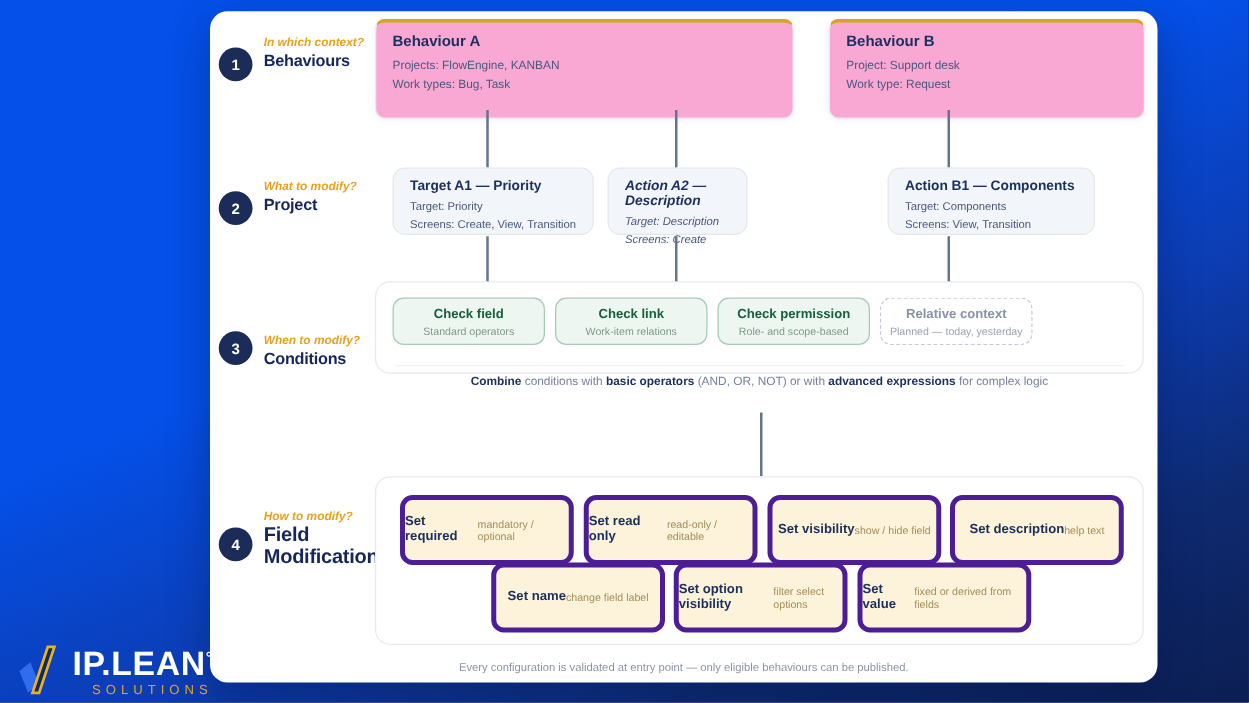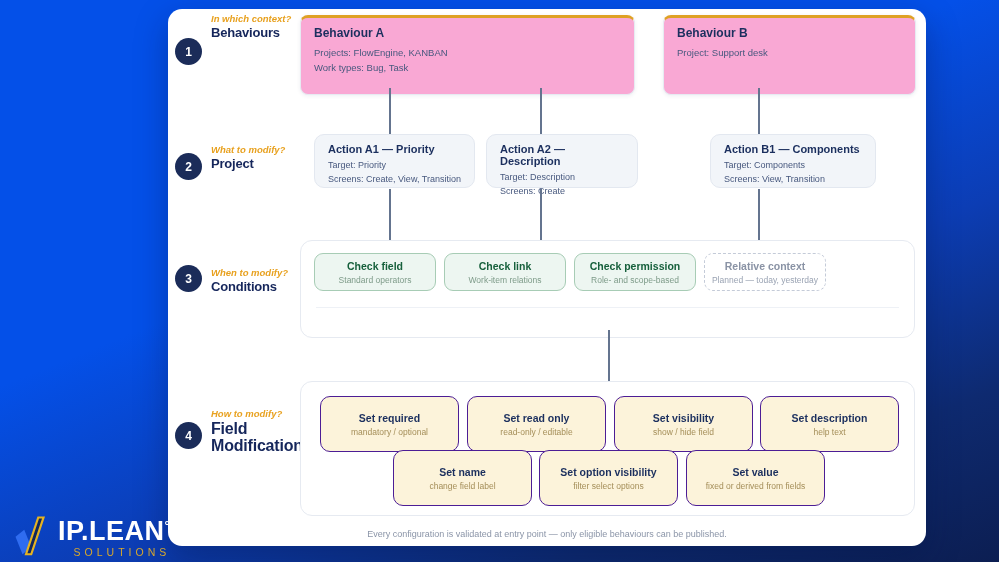--- a/index.html
+++ b/index.html
@@ -55,75 +55,76 @@
   .chip-dashed .chip-t{color:#8a93a5;}
   .chip-dashed .chip-s{color:#9aa3b3;}
   .chip-t{font-weight:bold;font-size:10.5px;margin-bottom:3px;}
   .chip-s{font-size:8.5px;}
   .divider{position:absolute;left:15px;right:15px;top:66px;height:1px;background:#eef1f6;}
   .note{position:absolute;left:0;right:0;top:74px;text-align:center;font-size:9.5px;color:#75819c;}
   .note b{color:#1b2f5e;}
   
   .fcard{
     position:absolute;width:139px;height:56px;background:#fcf3da;
-    border:1px solid #4c1d95;border-radius:10px;box-sizing:border-box;
-    display:flex;flex-direction:column;align-items:center;justify-content:center;
+    border:4px solid #4c1d95;border-radius:10px;box-sizing:border-box;
+    display:flex;flex-direction:row;align-items:center;justify-content:center;
   }
   .fcard .f-t{font-weight:bold;font-size:10.5px;color:#1b2f5e;margin-bottom:3px;}
   .fcard .f-s{font-size:8.5px;color:#a48e59;}
   .footer-note{position:absolute;left:0;right:0;bottom:7px;text-align:center;font-size:9px;color:#8b95a8;}
   
   .brand{position:absolute;left:12px;top:512px;display:flex;align-items:flex-end;gap:4px;}
   .brand-text{display:flex;flex-direction:column;align-items:flex-end;}
   .brand-name{color:#ffffff;font-weight:bold;font-size:27px;line-height:1;letter-spacing:0.5px;}
   .brand-deg{font-size:13px;vertical-align:super;}
   .brand-sub{color:#d9a82b;font-size:10.5px;letter-spacing:4px;margin-top:1px;}
 </style>
 </head>
 <body>
 
 <div class="stage">
   <div class="panel">
 
     <div class="num-circle" style="left:7px;top:29px;">
         <span>1</span>
       </div>
-    <div class="sec-label" style="top:4px;">
+    <div class="sec-label" style="top:20px;">
       <div class="sec-q">In which context?</div>
       <div class="sec-t">Behaviours</div>
     </div>
 
     <div class="bcard" style="left:132px;width:335px;">
       <h3>Behaviour A</h3>
       <div class="cline">Projects: FlowEngine, KANBAN</div>
       <div class="cline">Work types: Bug, Task</div>
     </div>
     <div class="bcard" style="left:495px;width:253px;">
       <h3>Behaviour B</h3>
       <div class="cline">Project: Support desk</div>
+      <div class="cline">Work type: Request</div>
     </div>
 
     <div class="vline" style="left:221px;top:79px;height:46px;"></div>
     <div class="vline" style="left:372px;top:79px;height:46px;"></div>
     <div class="vline" style="left:590px;top:79px;height:46px;"></div>
 
     <div class="num-circle" style="left:7px;top:144px;">
         <span>2</span>
       </div>
     <div class="sec-label" style="top:135px;">
       <div class="sec-q">What to modify?</div>
       <div class="sec-t">Project</div>
     </div>
 
     <div class="acard" style="left:146px;width:161px;">
-      <h3>Action A1 — Priority</h3>
+      <h3>Target A1 — Priority</h3>
       <div class="cline">Target: Priority</div>
       <div class="cline">Screens: Create, View, Transition</div>
     </div>
-    <div class="acard" style="left:318px;width:152px;">
+    <div class="acard" style="left:318px;width:112px;font-style:italic;">
       <h3>Action A2 — Description</h3>
       <div class="cline">Target: Description</div>
       <div class="cline">Screens: Create</div>
     </div>
     <div class="acard" style="left:542px;width:166px;padding-left:13px;">
       <h3>Action B1 — Components</h3>
       <div class="cline">Target: Components</div>
       <div class="cline">Screens: View, Transition</div>
     </div>
 
@@ -132,38 +133,39 @@
     <div class="vline" style="left:590px;top:180px;height:51px;"></div>
 
     <div class="num-circle" style="left:7px;top:256px;">
         <span>3</span>
       </div>
     <div class="sec-label" style="top:258px;">
       <div class="sec-q">When to modify?</div>
       <div class="sec-t">Conditions</div>
     </div>
 
-    <div class="gpanel" style="top:231px;height:98px;">
+    <div class="gpanel" style="top:216px;height:74px;">
       <div class="chip chip-green" style="left:13px;">
         <div class="chip-t">Check field</div>
         <div class="chip-s">Standard operators</div>
       </div>
       <div class="chip chip-green" style="left:143px;">
         <div class="chip-t">Check link</div>
         <div class="chip-s">Work-item relations</div>
       </div>
       <div class="chip chip-dashed" style="left:403px;">
         <div class="chip-t">Relative context</div>
         <div class="chip-s">Planned — today, yesterday</div>
       </div>
       <div class="chip chip-green" style="left:273px;">
         <div class="chip-t">Check permission</div>
         <div class="chip-s">Role- and scope-based</div>
       </div>
       <div class="divider"></div>
+      <div class="note"><b>Combine</b><span> conditions with </span><b>basic operators</b><span> (AND, OR, NOT) or with </span><b>advanced expressions</b><span> for complex logic</span></div>
     </div>
 
     <div class="vline" style="left:440px;top:321px;height:51px;"></div>
 
     <div class="num-circle" style="left:7px;top:413px;">
         <span>4</span>
       </div>
     <div class="sec-label" style="top:399px;width:106px;">
       <div class="sec-q">How to modify?</div>
       <div class="sec-t" style="font-size:16px;">Field Modifications</div>

